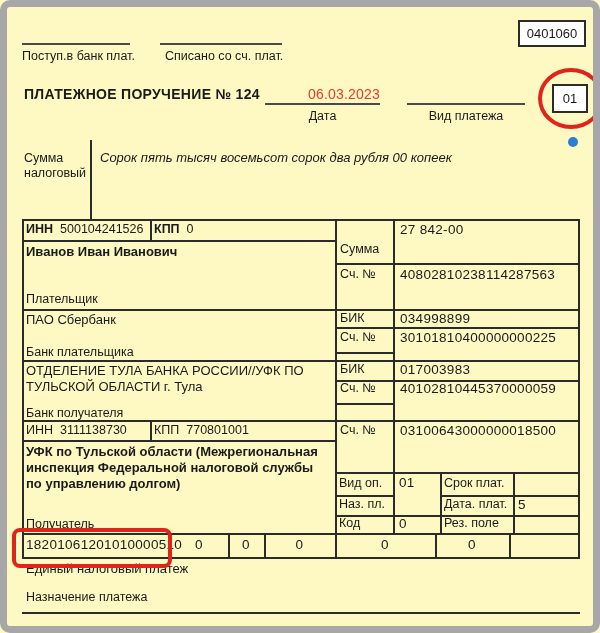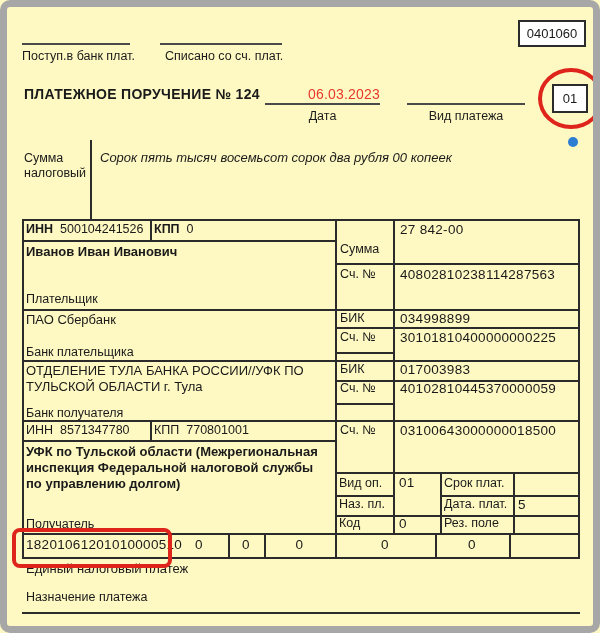--- a/index.html
+++ b/index.html
@@ -112,21 +112,21 @@
   <div class="t val" style="left:400px;top:330px;">30101810400000000225</div>
 
   <div class="t big wrap" style="left:26px;top:363px;width:305px;">ОТДЕЛЕНИЕ ТУЛА БАНКА РОССИИ//УФК ПО ТУЛЬСКОЙ ОБЛАСТИ г. Тула</div>
   <div class="t" style="left:26px;top:406px;">Банк получателя</div>
   <div class="t" style="left:340px;top:362px;">БИК</div>
   <div class="t val" style="left:400px;top:362px;">017003983</div>
   <div class="t" style="left:340px;top:381px;">Сч. №</div>
   <div class="t val" style="left:400px;top:381px;">40102810445370000059</div>
 
   <div class="t" style="left:26px;top:423px;">
-    <span class="lbl-gap">ИНН</span><span>8571347780</span>
+    <span class="lbl-gap">ИНН</span><span>3111138730</span>
   </div>
   <div class="t" style="left:154px;top:423px;">
     <span class="lbl-gap">КПП</span><span>770801001</span>
   </div>
   <div class="t" style="left:340px;top:423px;">Сч. №</div>
   <div class="t val" style="left:400px;top:423px;">03100643000000018500</div>
   <div class="t b big wrap" style="left:26px;top:444px;width:300px;">УФК по Тульской области (Межрегиональная инспекция Федеральной налоговой службы по управлению долгом)</div>
   <div class="t" style="left:26px;top:517px;">Получатель</div>
 
   <div class="t" style="left:339px;top:476px;">Вид оп.</div>

